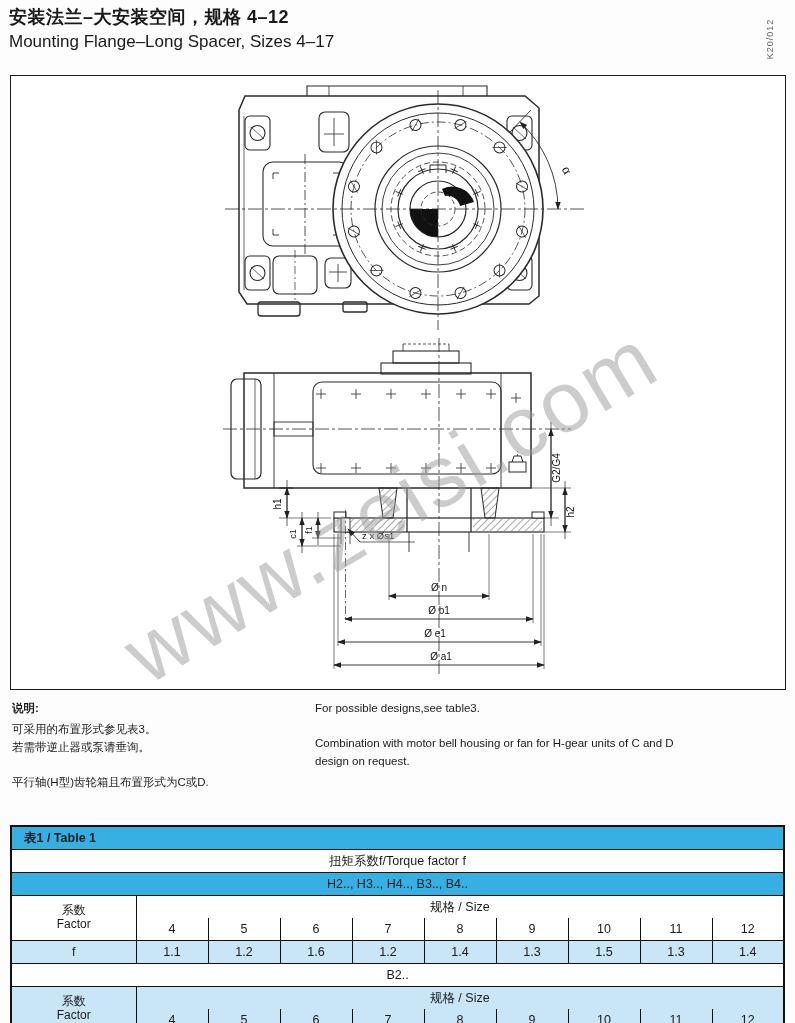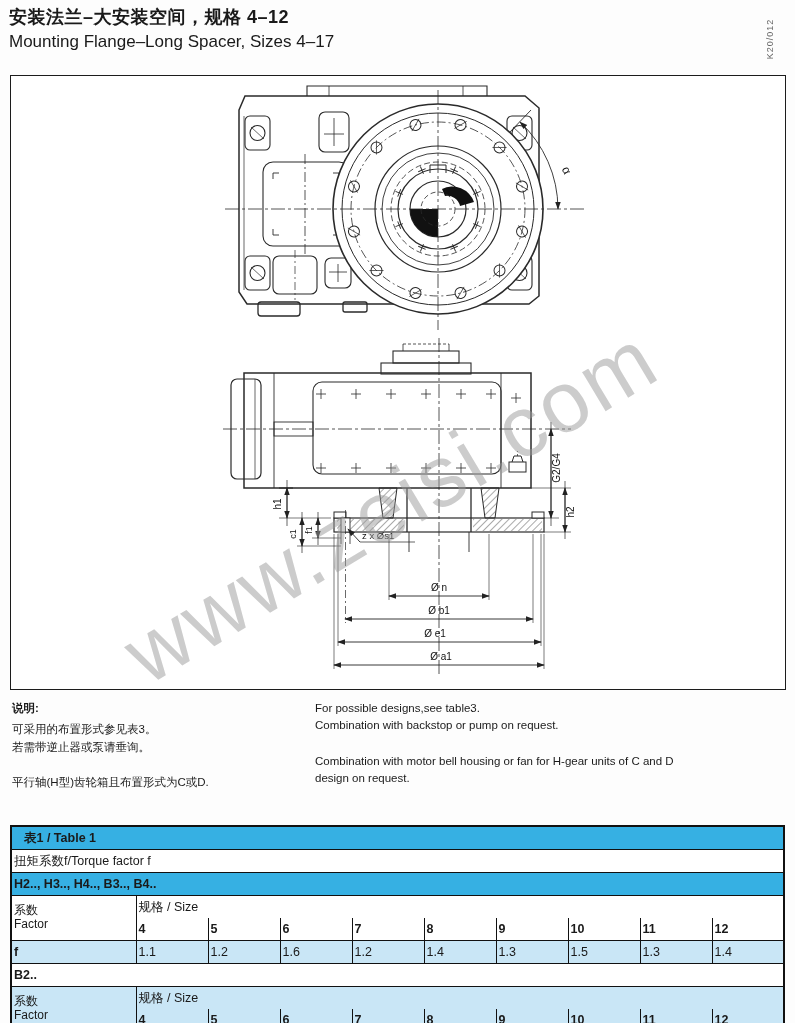--- a/index.html
+++ b/index.html
@@ -29,27 +29,27 @@
   .notes h4{margin:0 0 4px 0;font-size:11.5px;font-weight:bold;}
   .notes p{margin:0 0 0 0;}
   .notes .gap{height:18px;}
   
   .t1{
     position:absolute;left:10px;top:825px;width:775px;
     border-collapse:collapse;table-layout:fixed;
     font-size:12.5px;
   }
   .t1 td{
-    border:1px solid #111;vertical-align:middle;
+    border:1px solid #111;text-align:center;vertical-align:middle;
     padding:1px 2px;height:20px;background:#fff;
   }
   .t1 .blue{background:#36b0e3;}
   .t1 .lblue{background:#c9e6f6;}
   .t1 .tabletitle{text-align:left;padding-left:12px;font-weight:bold;}
-  .t1 .b{font-weight:bold;}
+  .t1 .b{font-weight:normal;}
   .t1 .nb{border-bottom:none;}
   .t1 .nt{border-top:none;}
   .t1 .small{font-size:12px;line-height:1.15;}
   .t1{border:2px solid #111;}
 </style>
 </head>
 <body>
 
 <div class="titleblock">
   <div class="title-zh">安装法兰–大安装空间，规格 4–12</div>
@@ -339,21 +339,20 @@
 <div class="notes">
   <div class="notes-zh">
     <h4>说明:</h4>
     <p>可采用的布置形式参见表3。</p>
     <p>若需带逆止器或泵请垂询。</p>
     <div class="gap"></div>
     <p>平行轴(H型)齿轮箱且布置形式为C或D.</p>
   </div>
   <div class="notes-en">
     <p>For possible designs,see table3.</p>
-    <p>Combination with backstop or pump on request.</p>
     <div class="gap"></div>
     <p>Combination with motor bell housing or fan for H-gear units of C and D</p>
     <p>design on request.</p>
   </div>
 </div>
 
 <table class="t1">
   <colgroup>
     <col style="width:125px">
     <col>

